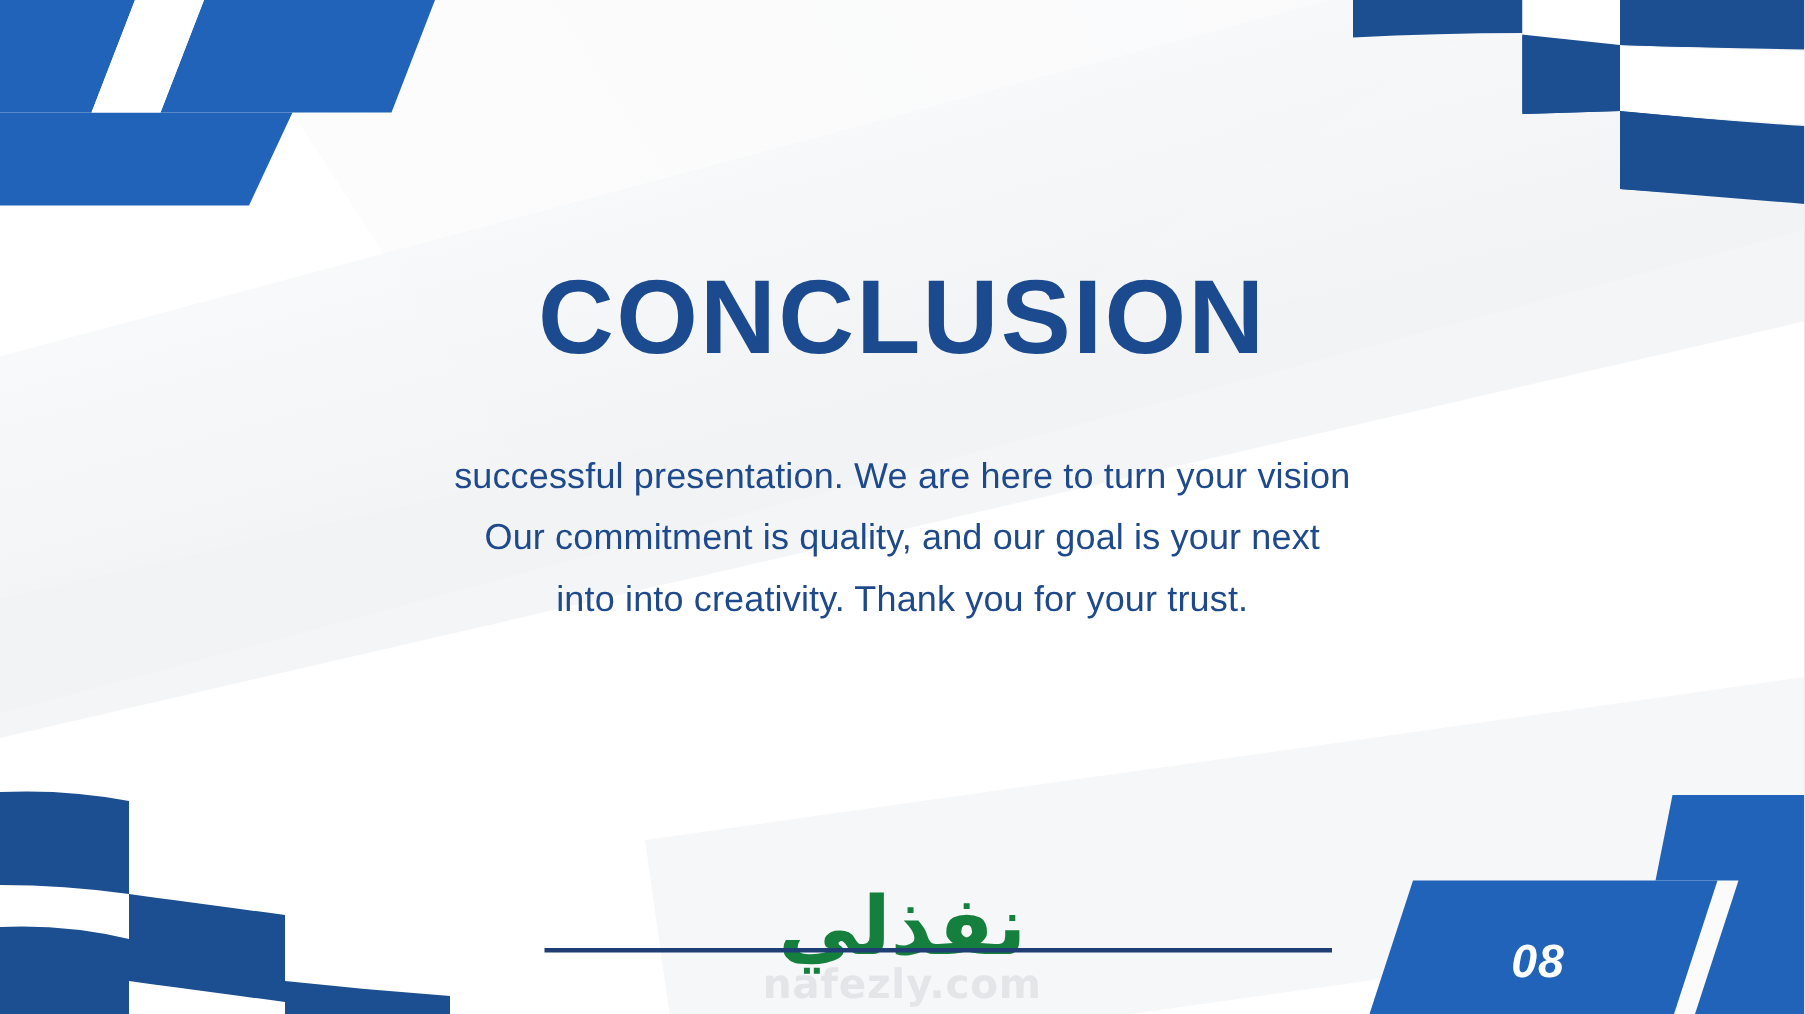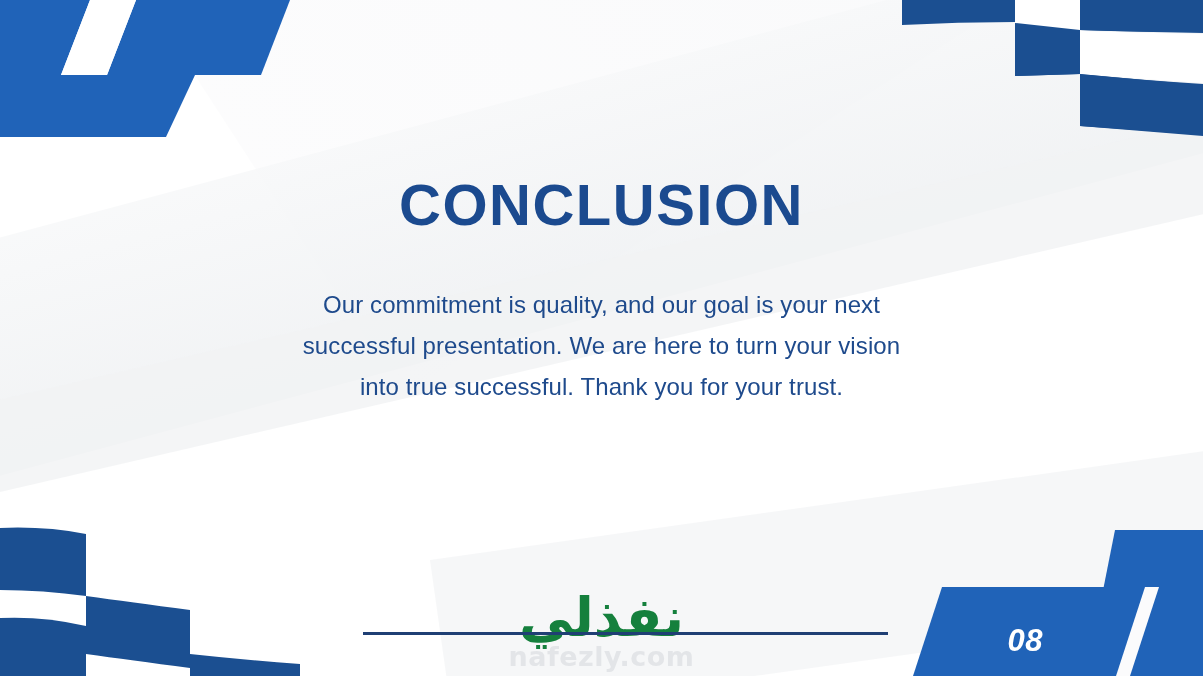--- a/index.html
+++ b/index.html
@@ -87,21 +87,21 @@
     position: absolute;
     left: 0;
     right: 0;
     top: 175px;
     text-align: center;
     z-index: 5;
   }
 
   .slide-title {
     margin: 0;
-    font-size: 58px;
+    font-size: 70px;
     font-weight: 700;
     letter-spacing: 1.5px;
     color: #1b4a8f;
     line-height: 1.05;
     font-family: "Liberation Sans", "DejaVu Sans", sans-serif;
   }
 
   .slide-body {
     margin: 48px auto 0 auto;
     width: 690px;
@@ -242,23 +242,23 @@
       <polygon points="173,57 246,57 217,146 144,146" fill="#fbfbfc"></polygon>
 
       <polygon points="29,57 232,57 203,146 0,146" fill="#2063b8"></polygon>
     </svg>
   </div>
 
   <div class="content">
     <h1 class="slide-title">CONCLUSION</h1>
 
     <div class="slide-body">
+      <p>successful presentation. We are here to turn your vision</p>
       <p>Our commitment is quality, and our goal is your next</p>
-      <p>successful presentation. We are here to turn your vision</p>
-      <p>into true successful. Thank you for your trust.</p>
+      <p>into into creativity. Thank you for your trust.</p>
     </div>
   </div>
 
   <div class="footer-rule"></div>
 
   <div class="watermark">
     <div class="wm-ar">نفذلي</div>
     <div class="wm-en">nafezly.com</div>
   </div>
 

